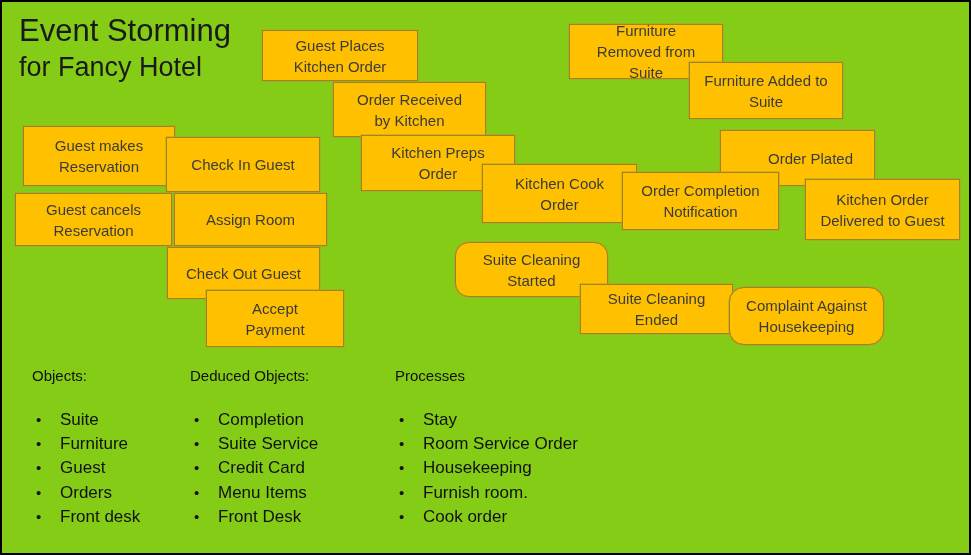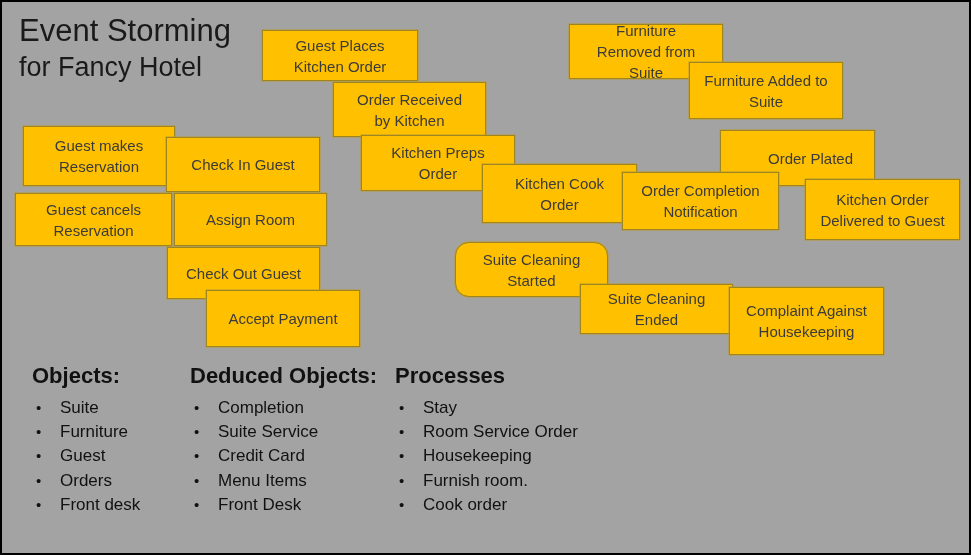--- a/index.html
+++ b/index.html
@@ -4,21 +4,21 @@
 <style>
   * { margin: 0; padding: 0; box-sizing: border-box; }
   body {
     font-family: "Liberation Sans", sans-serif;
     background: #ffffff;
   }
   .slide {
     position: relative;
     width: 971px;
     height: 555px;
-    background: #a3a3a3;
+    background: #84cc16;
     border: 2px solid #000000;
     overflow: hidden;
   }
   .title {
     position: absolute;
     left: 17px;
     top: 10px;
     color: #1a1a1a;
     line-height: 1.2;
   }
@@ -38,23 +38,23 @@
     padding: 0 14px;
     box-shadow: 0 0 0 0.5px #b89a30;
   }
   .list-col {
     position: absolute;
     top: 362px;
     color: #111111;
     font-size: 17px;
   }
   .list-col h3 {
-    font-size: 22px;
-    font-weight: bold;
-    margin-bottom: 8px;
+    font-size: 15px;
+    font-weight: normal;
+    margin-bottom: 20px;
     line-height: 24px;
   }
   .list-col ul { list-style: none; }
   .list-col li {
     display: flex;
     line-height: 24.2px;
   }
   .bullet {
     width: 28px;
     flex: 0 0 28px;
@@ -75,29 +75,29 @@
 
   <div class="note" style="left:260px; top:28px;  width:156px; height:51px;">Guest Places Kitchen Order</div>
   <div class="note" style="left:331px; top:80px;  width:153px; height:55px;">Order Received by Kitchen</div>
   <div class="note" style="left:567px; top:22px;  width:154px; height:55px;">Furniture Removed from Suite</div>
   <div class="note" style="left:687px; top:60px;  width:154px; height:57px;">Furniture Added to Suite</div>
   <div class="note" style="left:21px;  top:124px; width:152px; height:60px;">Guest makes Reservation</div>
   <div class="note" style="left:164px; top:135px; width:154px; height:55px;">Check In Guest</div>
   <div class="note" style="left:13px;  top:191px; width:157px; height:53px;">Guest cancels Reservation</div>
   <div class="note" style="left:172px; top:191px; width:153px; height:53px;">Assign Room</div>
   <div class="note" style="left:165px; top:245px; width:153px; height:52px;">Check Out Guest</div>
-  <div class="note" style="left:204px; top:288px; width:154px; height:57px;">Accept Payment</div>
+  <div class="note" style="left:204px; top:288px; width:138px; height:57px;">Accept Payment</div>
   <div class="note" style="left:359px; top:133px; width:154px; height:56px;">Kitchen Preps Order</div>
   <div class="note" style="left:480px; top:162px; width:155px; height:59px;">Kitchen Cook Order</div>
   <div class="note" style="left:718px; top:128px; width:155px; height:56px;padding-left:40px;">Order Plated</div>
   <div class="note" style="left:620px; top:170px; width:157px; height:58px;">Order Completion Notification</div>
   <div class="note" style="left:803px; top:177px; width:155px; height:61px;">Kitchen Order Delivered to Guest</div>
   <div class="note" style="left:453px; top:240px; width:153px; height:55px;border-radius:14px;">Suite Cleaning Started</div>
   <div class="note" style="left:578px; top:282px; width:153px; height:50px;">Suite Cleaning Ended</div>
-  <div class="note" style="left:727px; top:285px; width:155px; height:68px;">Complaint Against Housekeeping</div>
+  <div class="note" style="left:727px; top:285px; width:155px; height:58px;border-radius:15px;">Complaint Against Housekeeping</div>
 
   <div class="list-col" style="left:30px; width:150px;">
     <h3>Objects:</h3>
     <ul>
       <li>
           <span class="bullet">•</span>
           <span>Suite</span>
         </li>
       <li>
           <span class="bullet">•</span>

